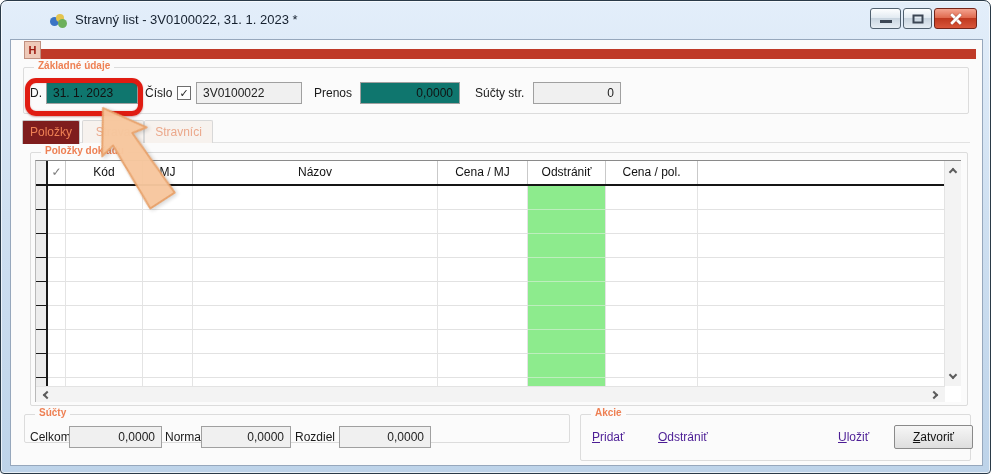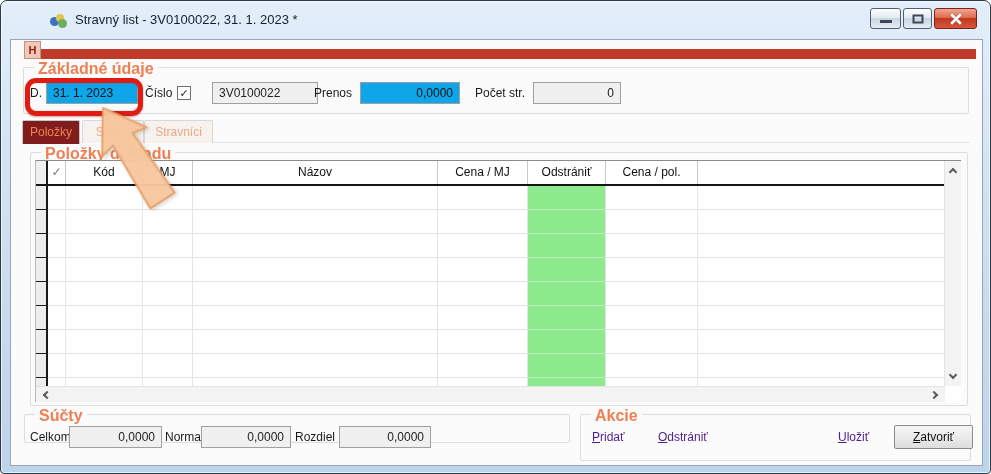--- a/index.html
+++ b/index.html
@@ -39,28 +39,28 @@
   .content{position:absolute;left:9px;top:38px;width:973px;height:427px;background:#fbfbfb;
            border:1px solid #96a7bc;}
   .hbtn{position:absolute;left:13px;top:1px;width:17px;height:18px;background:#eec9b8;
         border:1px solid #c09080;color:#9b170c;font-weight:bold;font-size:11px;
         text-align:center;line-height:16px;z-index:3;}
   .redbar{position:absolute;left:13px;top:9px;width:952px;height:10px;background:var(--redbar);z-index:2;}
 
   
   .group{position:absolute;border:1px solid #dcdcdc;border-radius:2px;}
   .gcap{position:absolute;top:-8px;left:10px;background:#fbfbfb;padding:0 4px;
-        color:var(--accent);font-weight:bold;font-size:16px;white-space:nowrap;}
+        color:var(--accent);font-weight:bold;font-size:10px;white-space:nowrap;}
   .g-basic{left:12px;top:27px;width:946px;height:47px;}
   .g-items{left:19px;top:112px;width:938px;height:254px;}
   .g-totals{left:13px;top:374px;width:546px;height:29px;}
   .g-actions{left:569px;top:374px;width:391px;height:47px;padding-left:44px;}
 
   .lbl{position:absolute;font-size:12px;color:#1a1a1a;height:22px;line-height:22px;white-space:nowrap;}
-  .field{position:absolute;height:22px;border:1px solid #a0a0a0;background:#0ea5e9;
+  .field{position:absolute;height:22px;border:1px solid #a0a0a0;background:#0f766e;
          font-size:12px;line-height:20px;padding:0 6px;color:#111;}
   .field.dis{background:#f0f0f0;color:#222;}
   .field.num{text-align:right;}
   .cbx{position:absolute;width:14px;height:14px;background:#fff;border:1px solid #6e6e6e;
        font-size:11px;line-height:12px;text-align:center;color:#222;}
 
   
   .tabs{position:absolute;left:11px;top:80px;right:12px;height:23px;border-bottom:1px solid #e2e2e2;}
   .tab{position:absolute;top:0;height:23px;font-size:12px;text-align:center;line-height:22px;
        border:1px solid #d8d8d8;border-bottom:none;border-radius:2px 2px 0 0;
@@ -139,24 +139,24 @@
       <div class="hbtn">H</div>
       <div class="redbar"></div>
 
       <div class="group g-basic">
         <span class="gcap">Základné údaje</span>
       </div>
       <span class="lbl" style="left:19px;top:42px;">D.</span>
       <div class="field" style="left:35px;top:42px;width:92px;">31. 1. 2023</div>
       <span class="lbl" style="left:134px;top:42px;">Číslo</span>
       <span class="cbx" style="left:166px;top:46px;">✓</span>
-      <div class="field dis" style="left:185px;top:42px;width:106px;margin-left:16px;">3V0100022</div>
+      <div class="field dis" style="left:185px;top:42px;width:106px;">3V0100022</div>
       <span class="lbl" style="left:303px;top:42px;">Prenos</span>
       <div class="field num" style="left:349px;top:42px;width:100px;">0,0000</div>
-      <span class="lbl" style="left:464px;top:42px;">Počet str.</span>
+      <span class="lbl" style="left:464px;top:42px;">Súčty str.</span>
       <div class="field dis num" style="left:522px;top:42px;width:88px;">0</div>
 
       <div class="tabs">
         <div class="tab t1 active">Položky</div>
         <div class="tab t2">Strava</div>
         <div class="tab t3">Stravníci</div>
       </div>
 
       <div class="group g-items">
         <span class="gcap">Položky dokladu</span>

